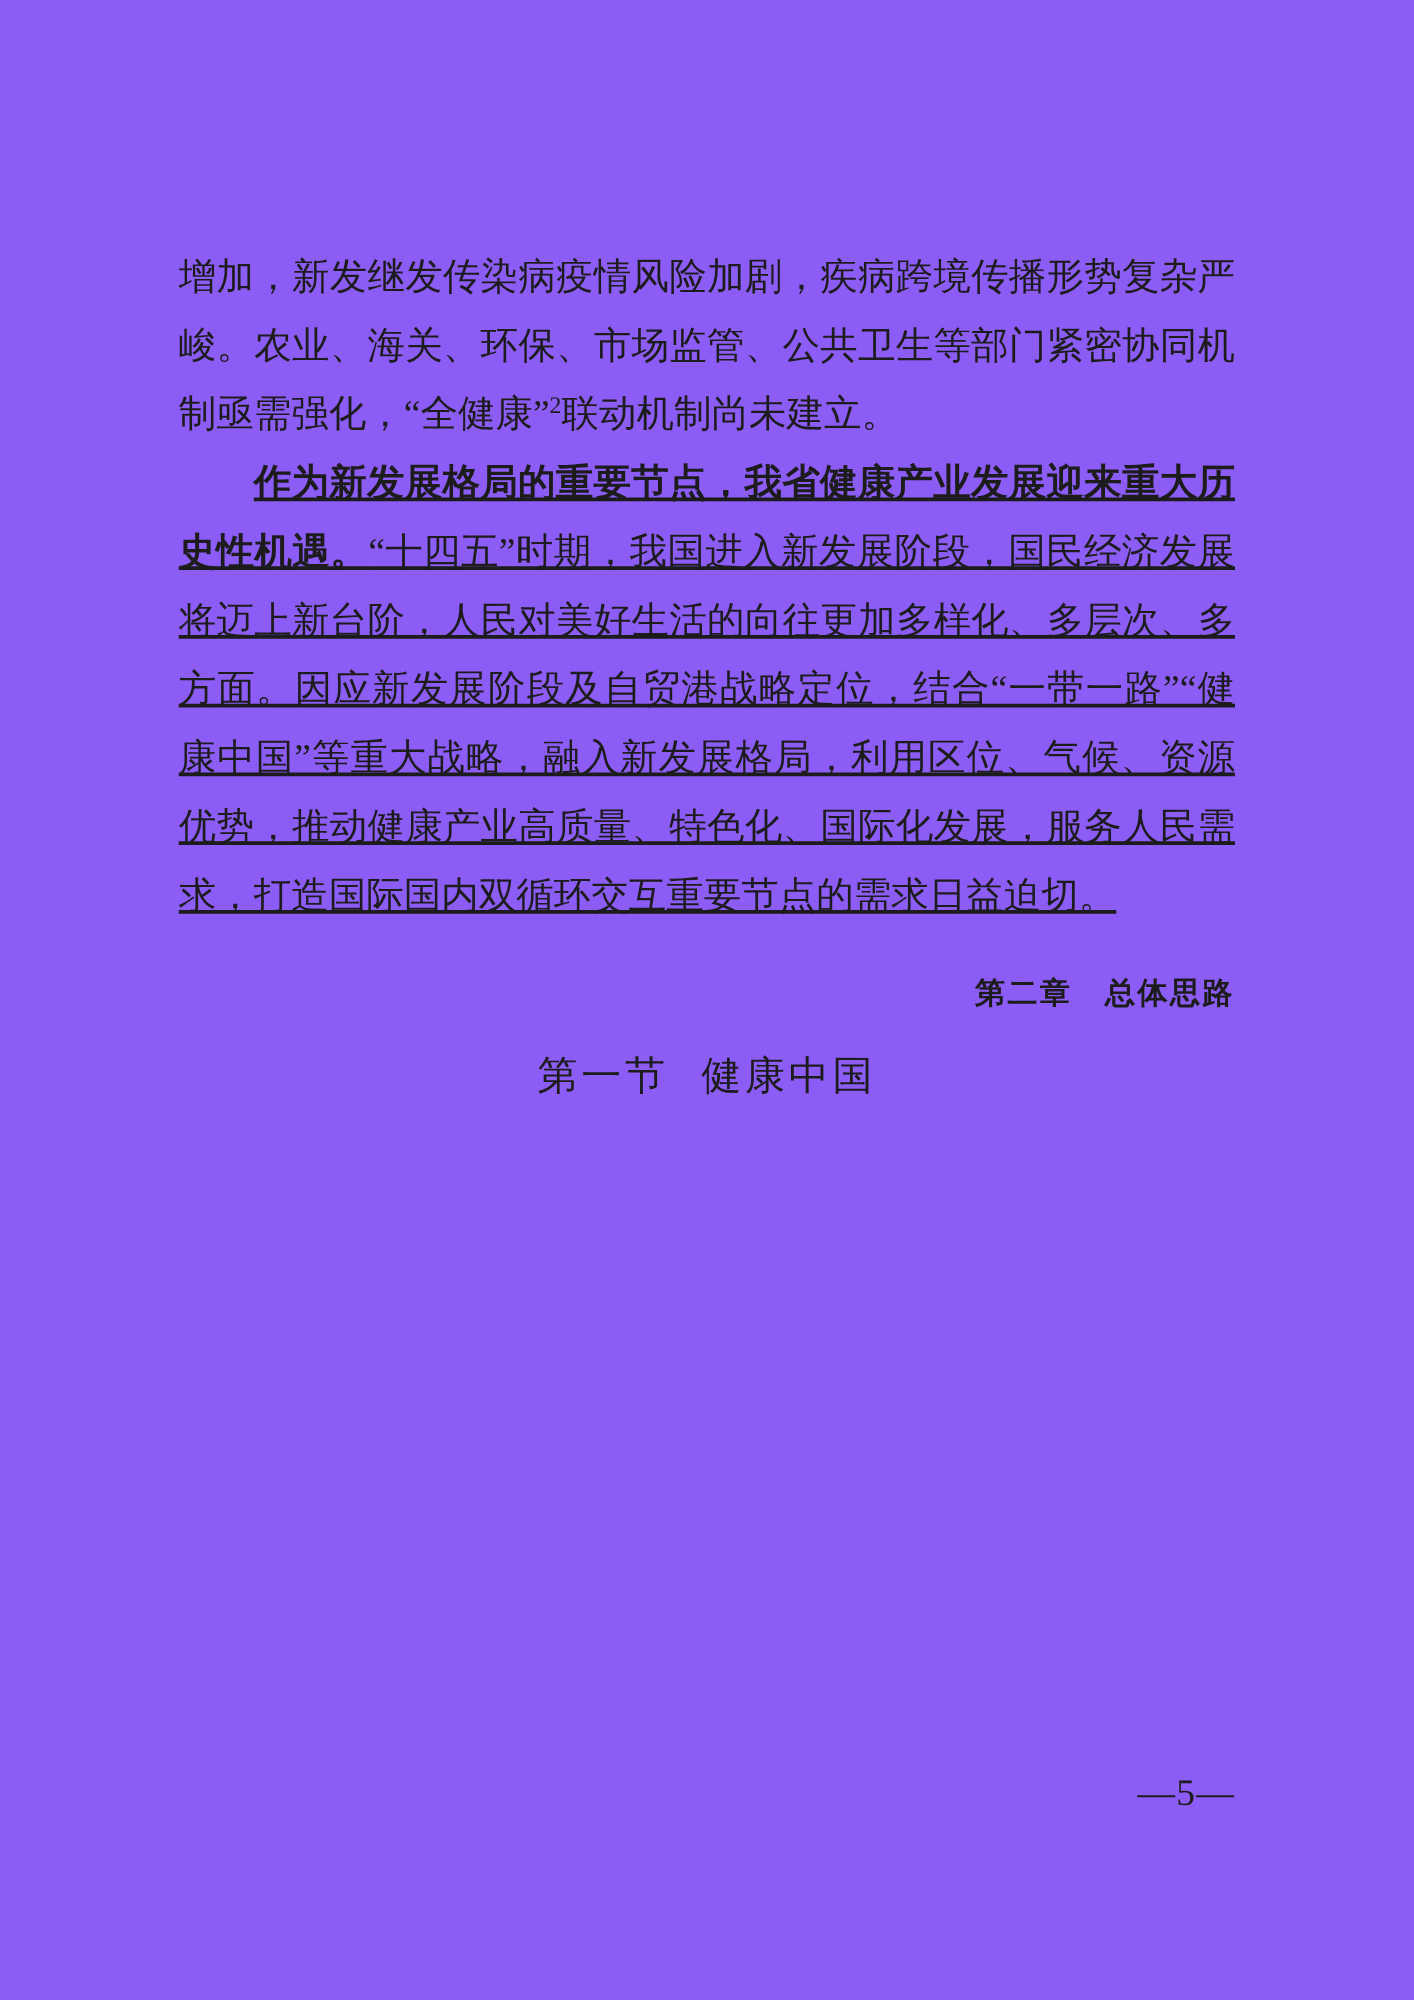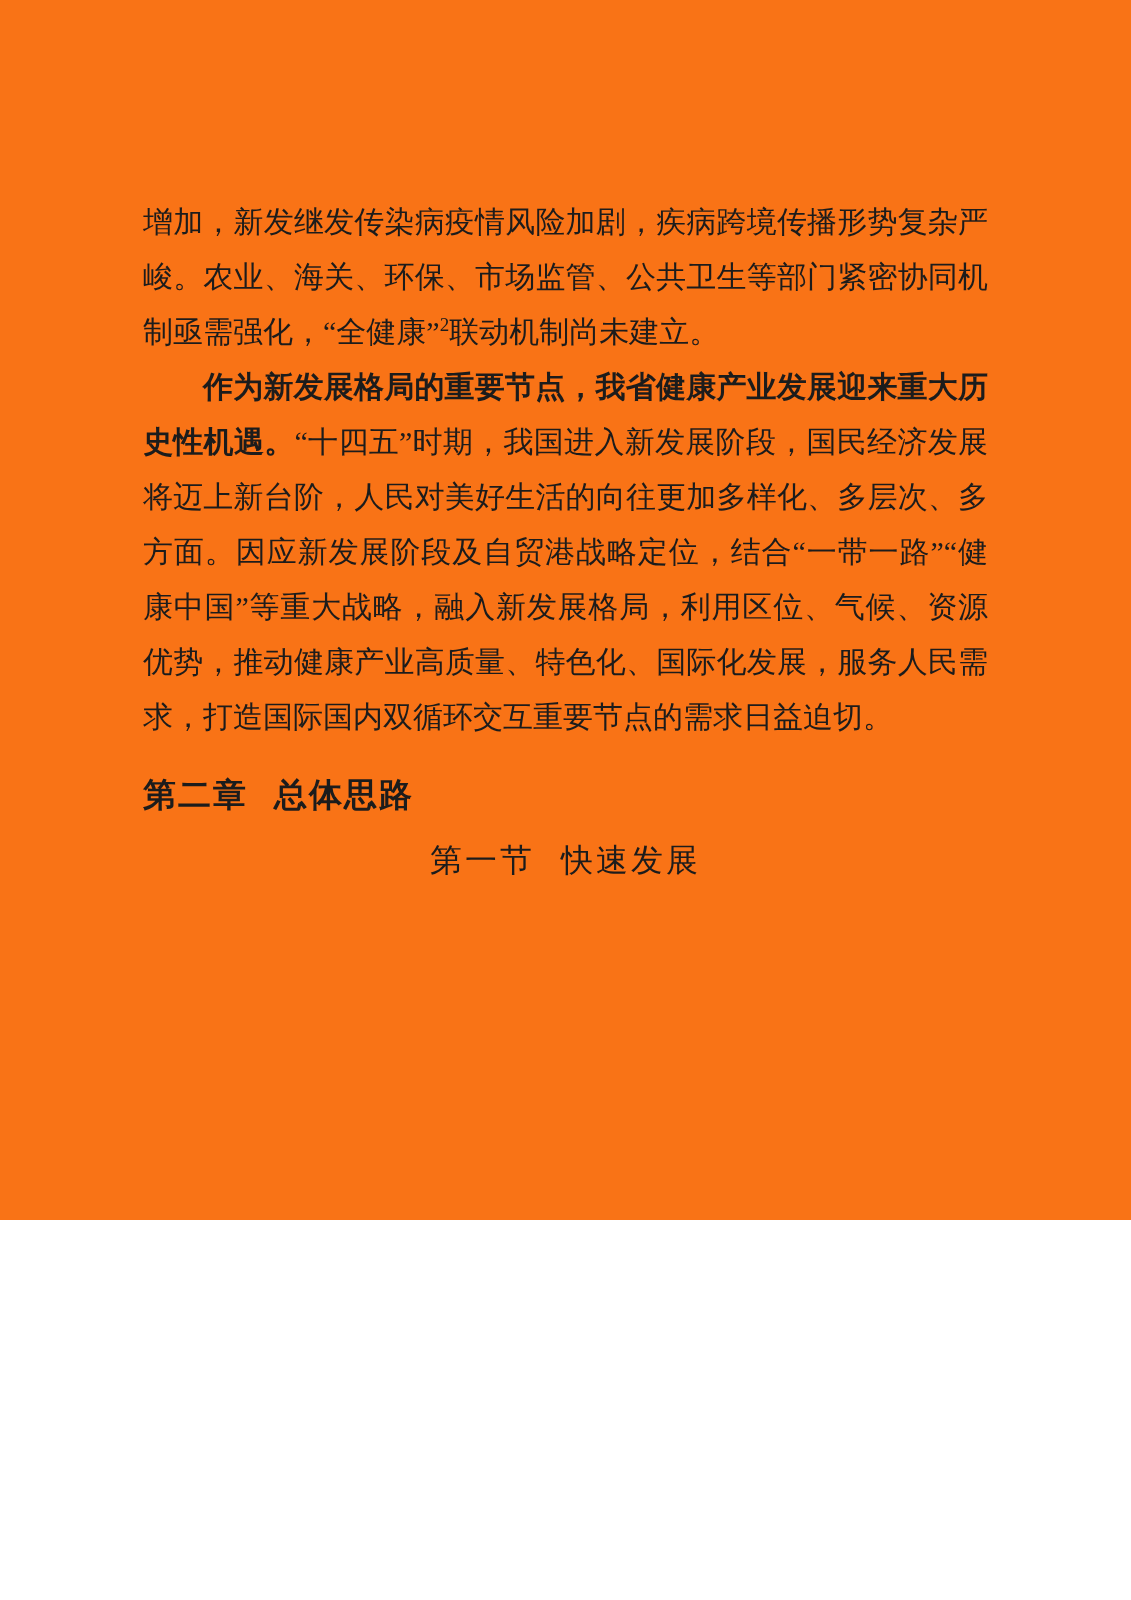--- a/index.html
+++ b/index.html
@@ -3,58 +3,59 @@
 <meta charset="utf-8">
 <style>
   html, body {
     margin: 0;
     padding: 0;
     background: #ffffff;
   }
   .page {
     position: relative;
     width: 1131px;
-    height: 1220px;
-    background: #f97316;
+    height: 1600px;
+    background: #8b5cf6;
     overflow: hidden;
     font-family: "Liberation Serif", "DejaVu Serif", serif;
     color: #1c1c1c;
   }
   .content {
     position: absolute;
     left: 143px;
     top: 194px;
     width: 845px;
   }
   .para {
     margin: 0;
     font-size: 30px;
     line-height: 55px;
     text-align: justify;
     text-justify: inter-ideograph;
     word-break: break-all;
   }
   .para.indent {
     text-indent: 60px;
+    text-decoration: underline;
   }
   .lead {
     font-weight: 700;
   }
   sup.footnote {
     font-size: 19px;
     line-height: 0;
     vertical-align: super;
   }
   h2.chapter {
     margin: 23px 0 0 0;
     font-family: "Liberation Sans", "DejaVu Sans", sans-serif;
     font-weight: 700;
-    font-size: 33px;
+    font-size: 24px;
     line-height: 55px;
-    text-align: left;
+    text-align: right;
     letter-spacing: 2px;
   }
   h3.section {
     margin: 11px 0 26px 0;
     font-weight: 400;
     font-size: 32px;
     line-height: 55px;
     text-align: center;
     letter-spacing: 3px;
   }
@@ -77,19 +78,19 @@
 <div class="page">
   <div class="content">
 
     <p class="para"><span>增加，新发继发传染病疫情风险加剧，疾病跨境传播形势复杂严峻。农业、海关、环保、市场监管、公共卫生等部门紧密协同机制亟需强化，“全健康”</span><sup class="footnote">2</sup><span>联动机制尚未建立。</span></p>
 
     <p class="para indent"><b class="lead">作为新发展格局的重要节点，我省健康产业发展迎来重大历史性机遇。</b><span>“十四五”时期，我国进入新发展阶段，国民经济发展将迈上新台阶，人民对美好生活的向往更加多样化、多层次、多方面。因应新发展阶段及自贸港战略定位，结合“一带一路”“健康中国”等重大战略，融入新发展格局，利用区位、气候、资源优势，推动健康产业高质量、特色化、国际化发展，服务人民需求，打造国际国内双循环交互重要节点的需求日益迫切。</span></p>
 
 
     <h2 class="chapter"><span>第二章</span><span class="hgap"></span><span>总体思路</span></h2>
 
-    <h3 class="section"><span>第一节</span><span class="hgap"></span><span>快速发展</span></h3>
+    <h3 class="section"><span>第一节</span><span class="hgap"></span><span>健康中国</span></h3>
 
 
   </div>
 
   <div class="page-number">—5—</div>
 </div>
 
 </body></html>

